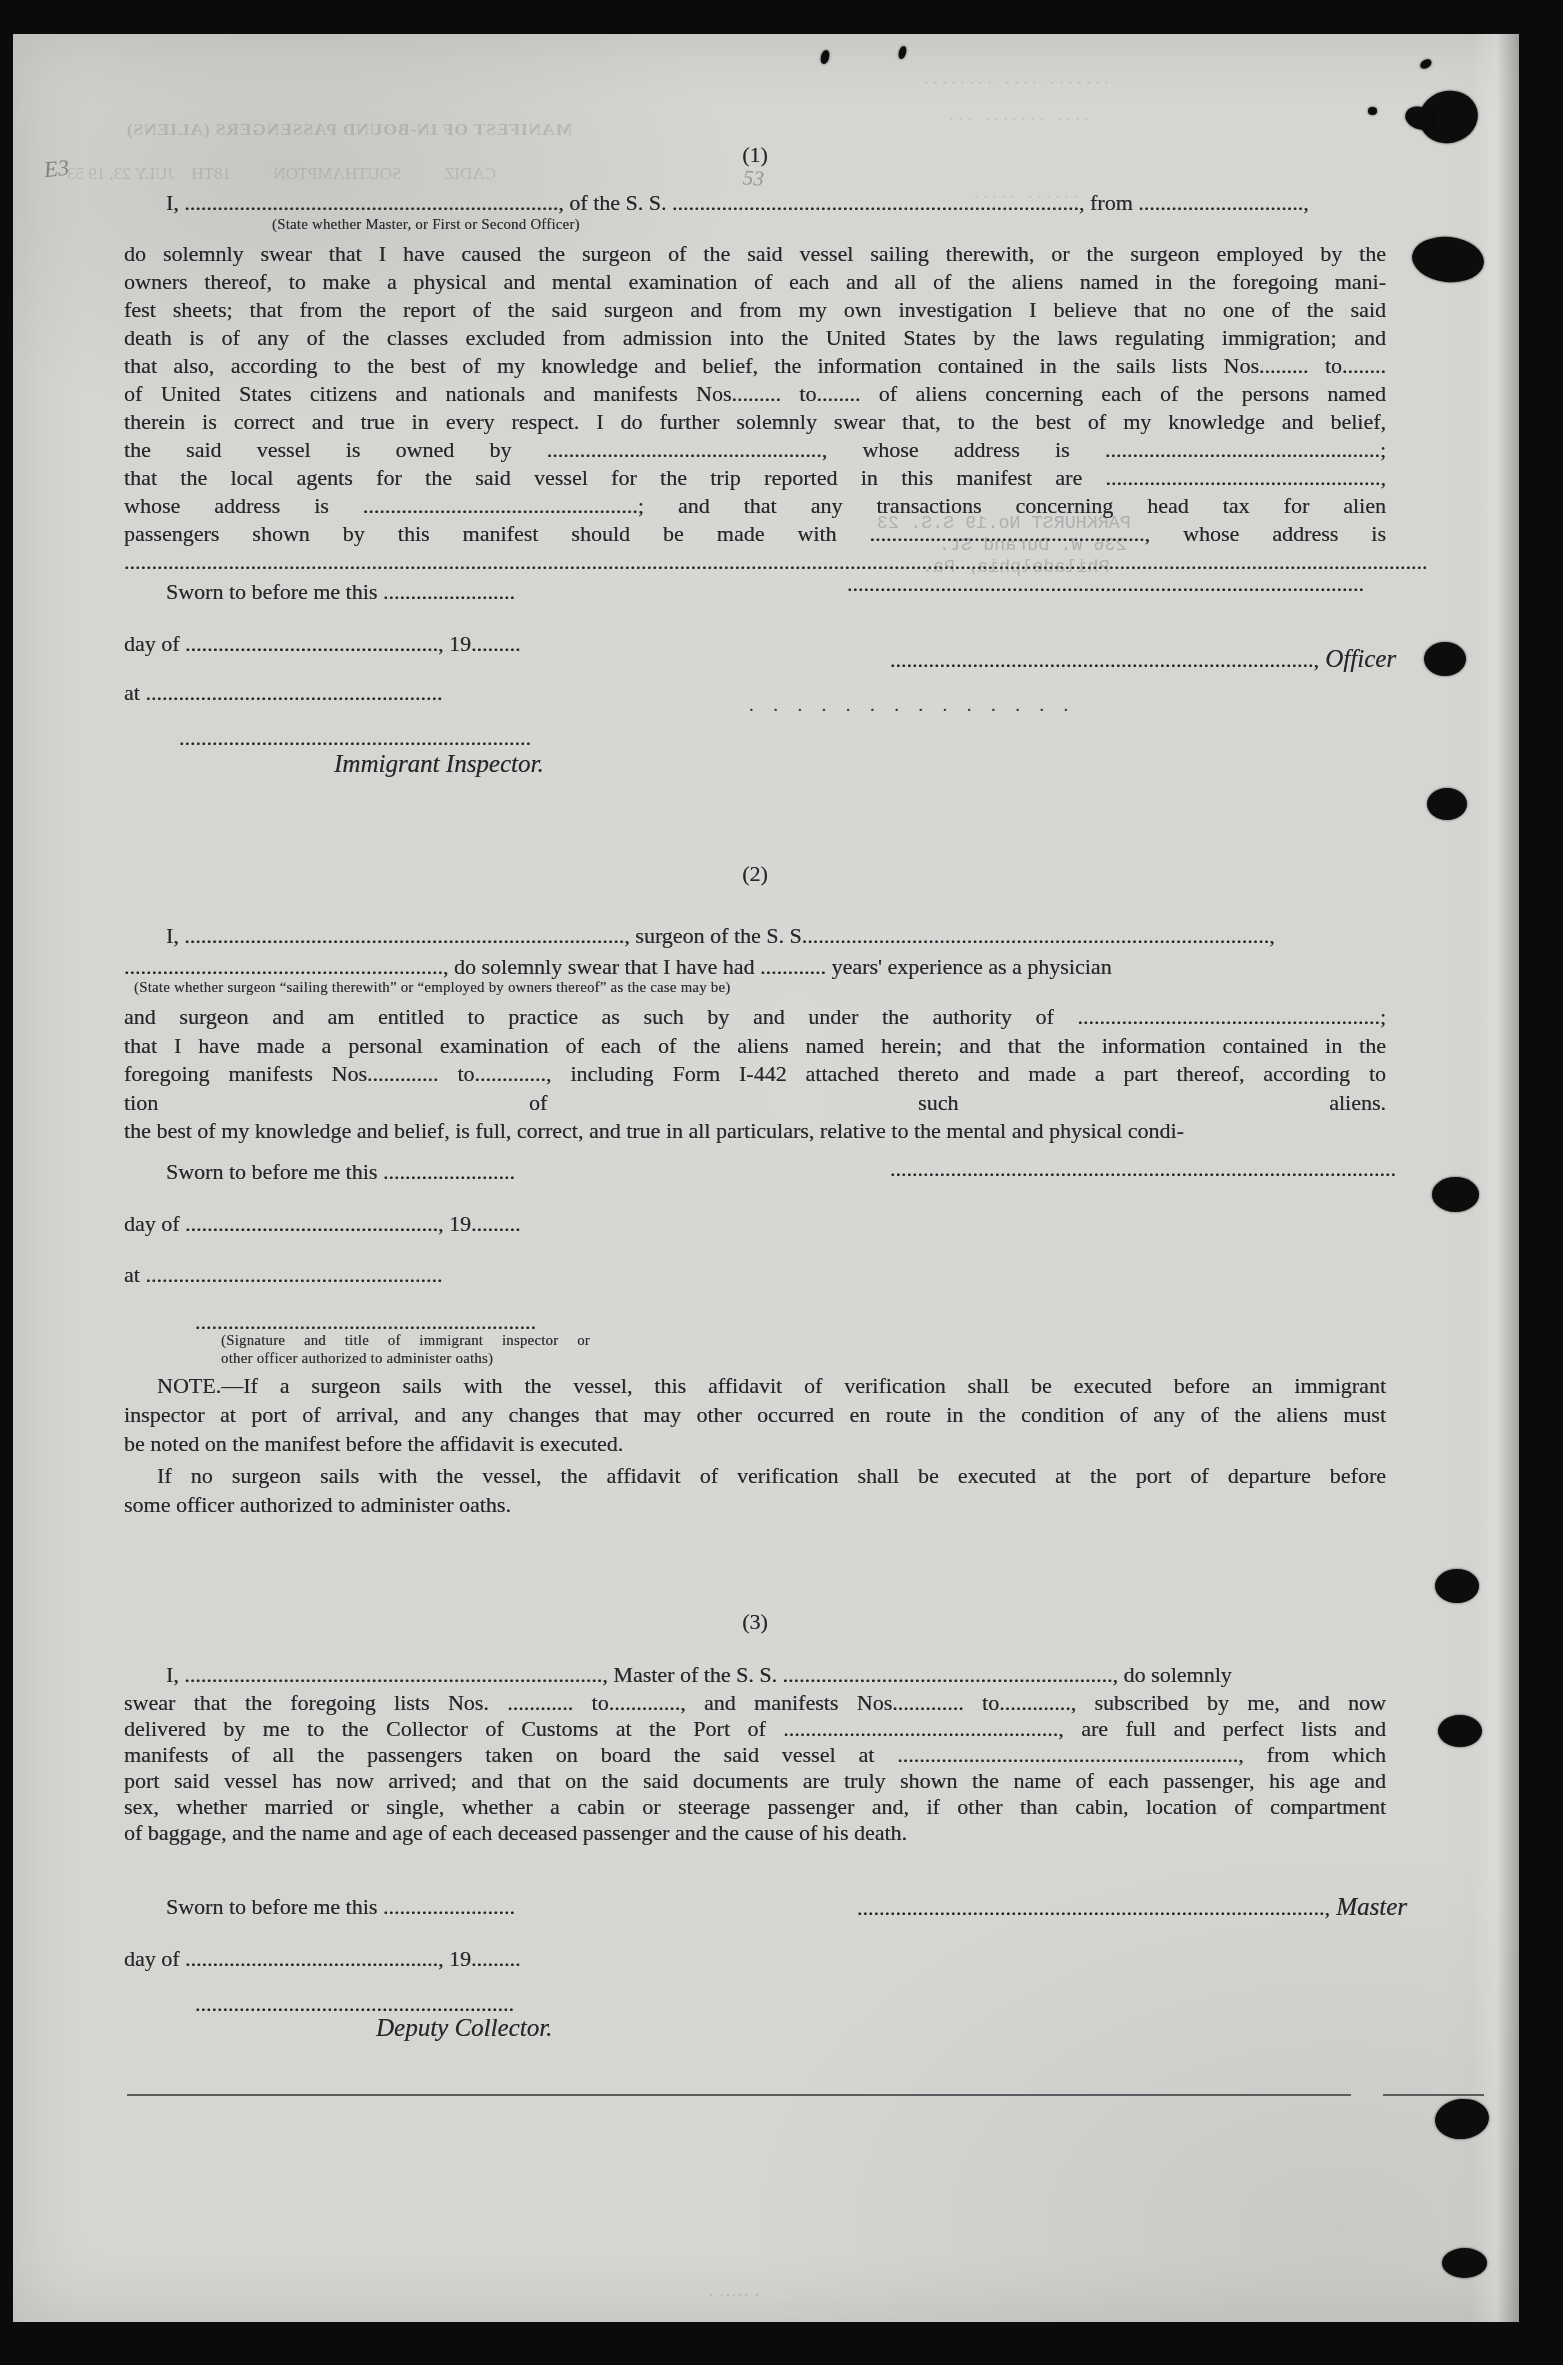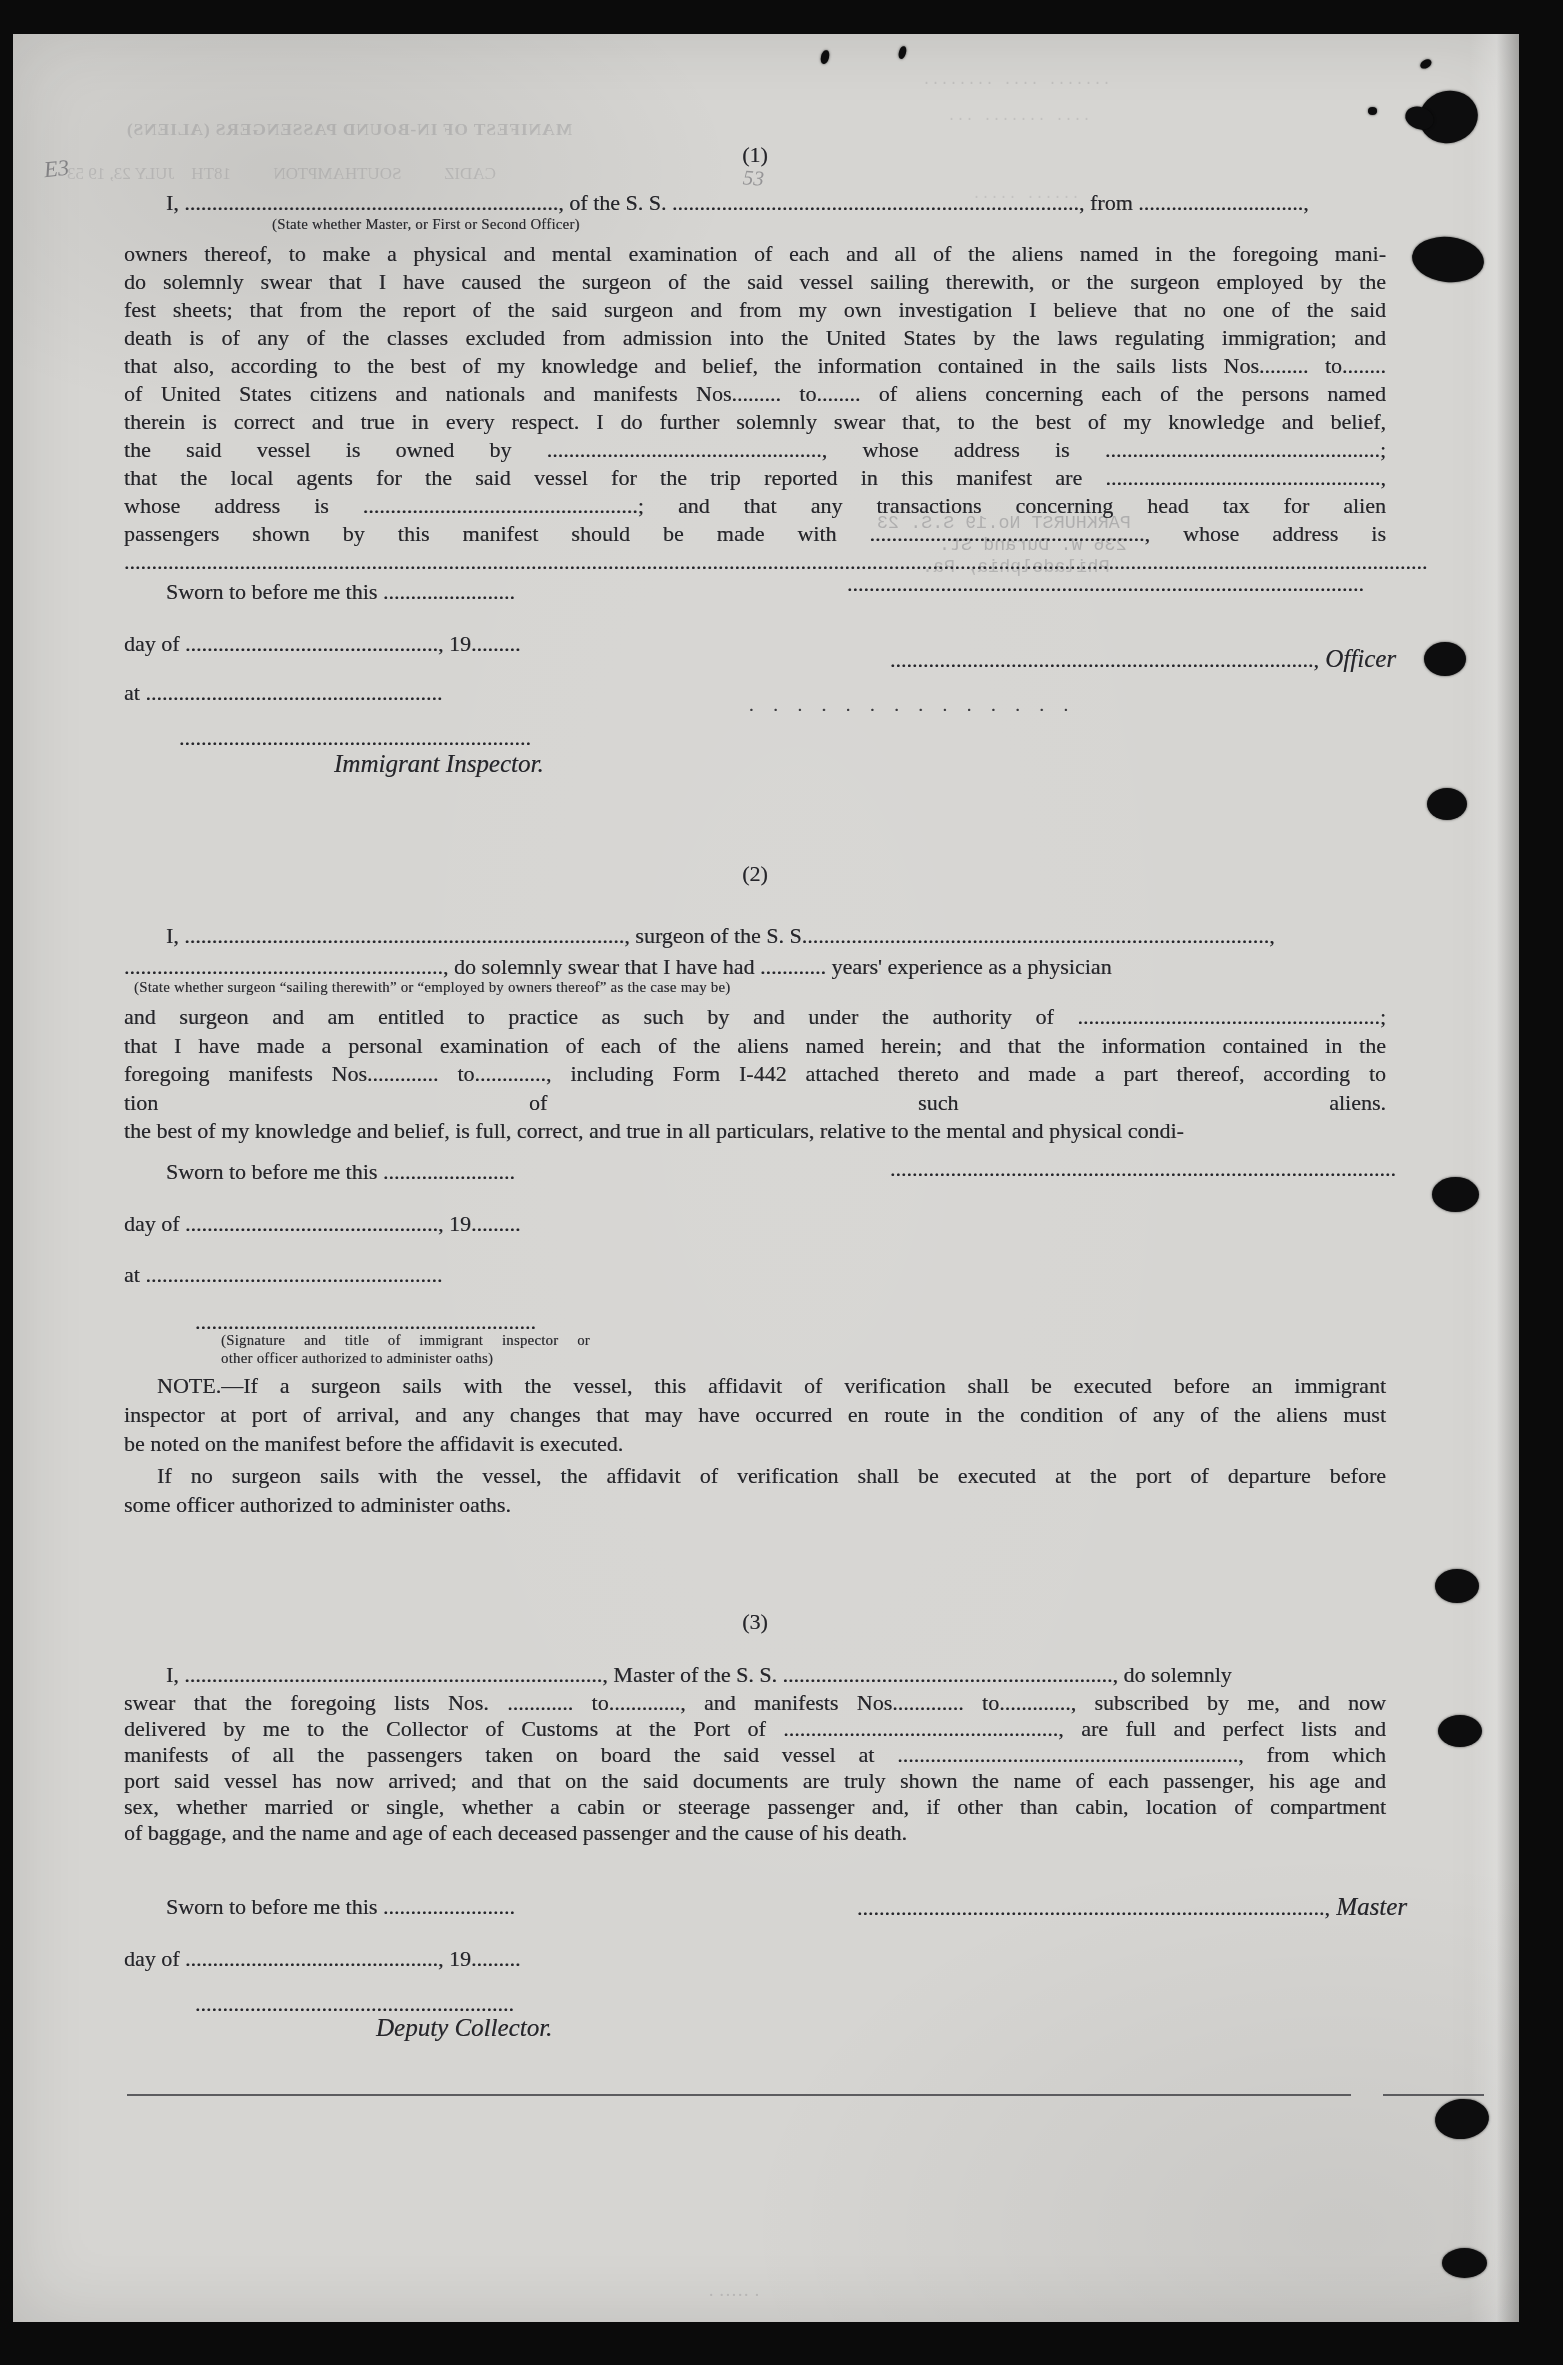--- a/index.html
+++ b/index.html
@@ -76,22 +76,22 @@
 <div class="pencil" style="left:44px;top:156px;font-size:22.6px;opacity:.55;transform:rotate(-6deg);">E3</div>
 <div class="pencil" style="left:743px;top:166px;font-size:21px;opacity:.45;transform:rotate(4deg);">53</div>
 <div class="ghost" style="left:708px;top:2285px;font-size:18.4px;opacity:.20;">· ·····  ·</div>
 
 <div class="abs txt" style="left:124px;top:141px;width:1262px;text-align:center;">
   <span>(1)</span>
 </div>
 <div class="abs txt" style="left:166px;top:189px;">I, ...................................................................., of the S. S. .........................................................................., from ..............................,</div>
 <div class="abs txt caption" style="left:272px;top:216px;">(State whether Master, or First or Second Officer)</div>
 <div class="abs txt para" style="left:124px;top:240px;width:1262px;">
+    <div class="tline">do solemnly swear that I have caused the surgeon of the said vessel sailing therewith, or the surgeon employed by the</div>
     <div class="tline">owners thereof, to make a physical and mental examination of each and all of the aliens named in the foregoing mani-</div>
-    <div class="tline">do solemnly swear that I have caused the surgeon of the said vessel sailing therewith, or the surgeon employed by the</div>
     <div class="tline">fest sheets; that from the report of the said surgeon and from my own investigation I believe that no one of the said</div>
     <div class="tline">death is of any of the classes excluded from admission into the United States by the laws regulating immigration; and</div>
     <div class="tline">that also, according to the best of my knowledge and belief, the information contained in the sails lists Nos......... to........</div>
     <div class="tline">of United States citizens and nationals and manifests Nos......... to........ of aliens concerning each of the persons named</div>
     <div class="tline">therein is correct and true in every respect. I do further solemnly swear that, to the best of my knowledge and belief,</div>
     <div class="tline">the said vessel is owned by .................................................., whose address is ..................................................;</div>
     <div class="tline">that the local agents for the said vessel for the trip reported in this manifest are ..................................................,</div>
     <div class="tline">whose address is ..................................................; and that any transactions concerning head tax for alien</div>
     <div class="tline">passengers shown by this manifest should be made with .................................................., whose address is</div>
     <div class="tline">.............................................................................................................................................................................................................................................</div>
@@ -128,21 +128,21 @@
 <div class="abs txt" style="left:124px;top:1210px;">day of .............................................., 19.........</div>
 <div class="abs txt" style="left:124px;top:1261px;">at ......................................................</div>
 <div class="abs txt" style="left:195px;top:1308px;">..............................................................</div>
 <div class="abs txt caption caption-center para" style="left:195px;top:1331px;width:369px;line-height:18.4px;margin-left:26px;">
     <div class="tline">(Signature and title of immigrant inspector or</div>
     <div class="tline">other officer authorized to administer oaths)</div>
   </div>
 
 <div class="abs txt para" style="left:124px;top:1371px;width:1262px;line-height:29px;">
     <div class="tline">  NOTE.—If a surgeon sails with the vessel, this affidavit of verification shall be executed before an immigrant</div>
-    <div class="tline">inspector at port of arrival, and any changes that may have occurred en route in the condition of any of the aliens must</div>
+    <div class="tline">inspector at port of arrival, and any changes that may other occurred en route in the condition of any of the aliens must</div>
     <div class="tline">be noted on the manifest before the affidavit is executed.</div>
   </div>
 <div class="abs txt para" style="left:124px;top:1461px;width:1262px;line-height:29px;">
     <div class="tline">  If no surgeon sails with the vessel, the affidavit of verification shall be executed at the port of departure before</div>
     <div class="tline">some officer authorized to administer oaths.</div>
   </div>
 
 <div class="abs txt" style="left:124px;top:1608px;width:1262px;text-align:center;">
   <span>(3)</span>
 </div>

